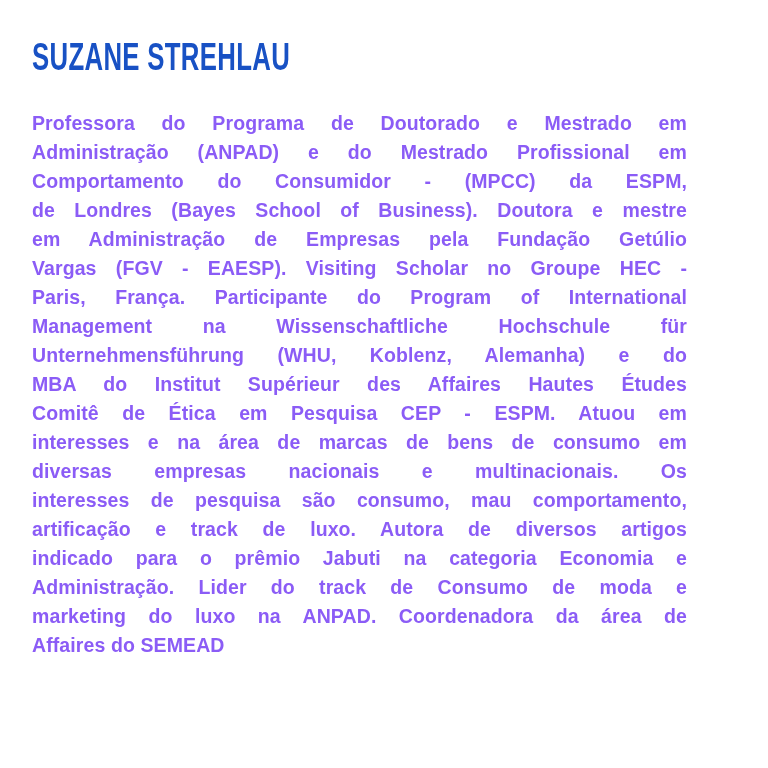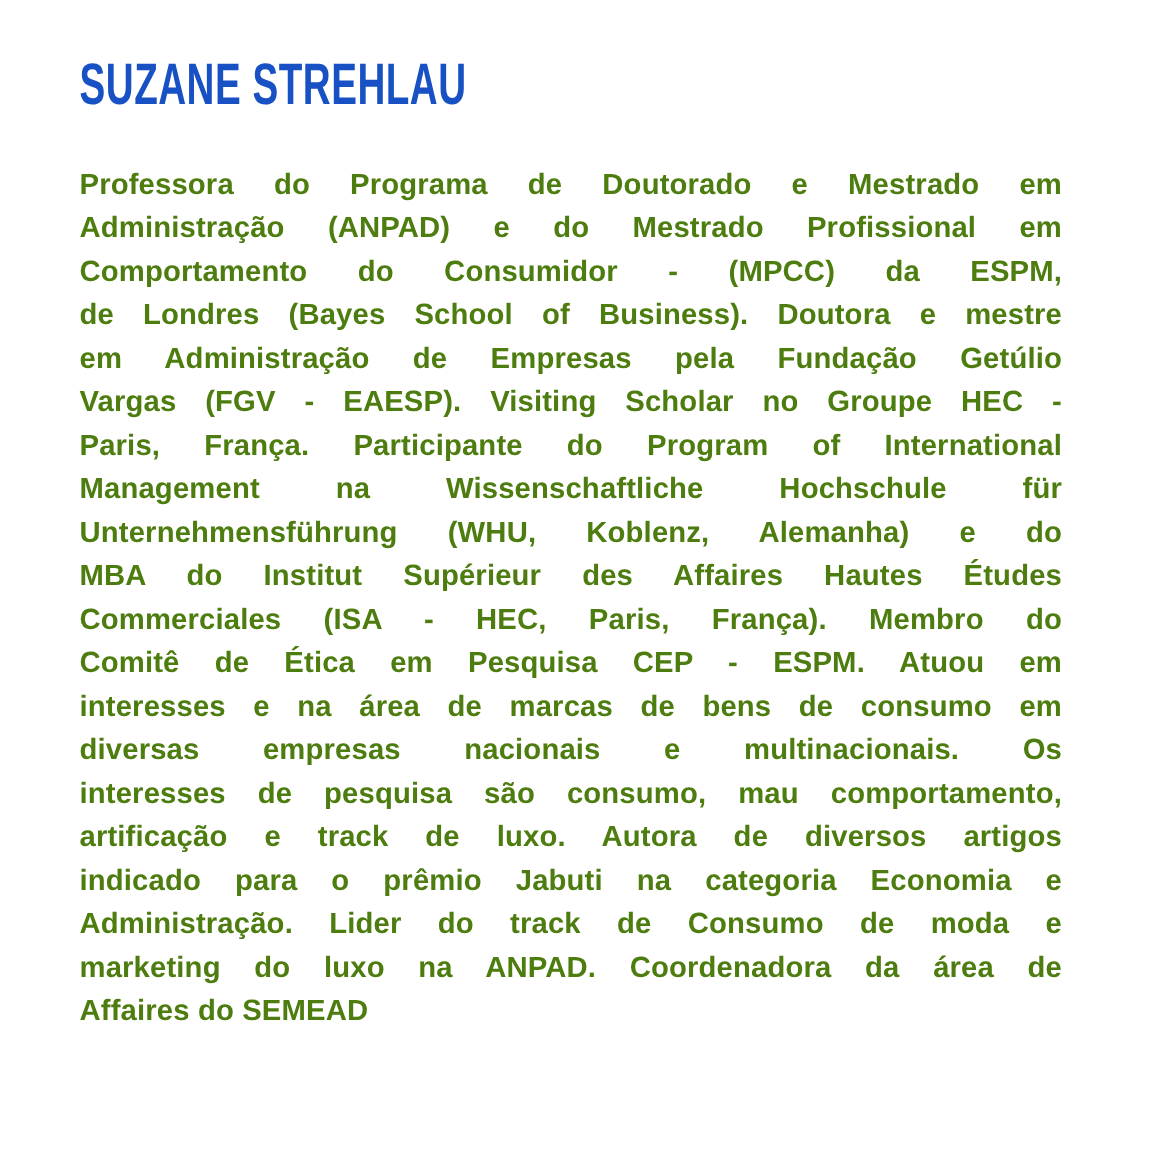--- a/index.html
+++ b/index.html
@@ -11,38 +11,38 @@
     width: 768px;
     height: 768px;
     overflow: hidden;
     font-family: "Liberation Sans", sans-serif;
     box-sizing: border-box;
   }
   .page {
     box-sizing: border-box;
     width: 608px;
     height: 768px;
-    padding: 42px 58px 0 53px;
+    padding: 42px 58px 0 32px;
     background: #ffffff;
   }
   .page-title {
     margin: 0 0 37px 0;
     font-size: 39px;
     line-height: 30px;
     font-weight: 800;
     letter-spacing: 0.5px;
     color: #1851c4;
     white-space: nowrap;
     transform: scaleX(0.66);
     transform-origin: 0 50%;
     font-family: "Liberation Sans", sans-serif;
   }
   .bio {
     width: 655px;
-    color: #4d7c0f;
+    color: #8b5cf6;
     font-size: 19.5px;
     font-weight: 700;
     line-height: 29px;
     letter-spacing: 0.1px;
     font-family: "Liberation Sans", sans-serif;
   }
   .bio-line {
     text-align: justify;
     text-align-last: justify;
     white-space: normal;
@@ -60,21 +60,20 @@
     <div class="bio-line">Professora do Programa de Doutorado e Mestrado em</div>
     <div class="bio-line">Administração (ANPAD) e do Mestrado Profissional em</div>
     <div class="bio-line">Comportamento do Consumidor - (MPCC) da ESPM,</div>
     <div class="bio-line">de Londres (Bayes School of Business). Doutora e mestre</div>
     <div class="bio-line">em Administração de Empresas pela Fundação Getúlio</div>
     <div class="bio-line">Vargas (FGV - EAESP). Visiting Scholar no Groupe HEC -</div>
     <div class="bio-line">Paris, França. Participante do Program of International</div>
     <div class="bio-line">Management na Wissenschaftliche Hochschule für</div>
     <div class="bio-line">Unternehmensführung (WHU, Koblenz, Alemanha) e do</div>
     <div class="bio-line">MBA do Institut Supérieur des Affaires Hautes Études</div>
-    <div class="bio-line">Commerciales (ISA - HEC, Paris, França). Membro do</div>
     <div class="bio-line">Comitê de Ética em Pesquisa CEP - ESPM. Atuou em</div>
     <div class="bio-line">interesses e na área de marcas de bens de consumo em</div>
     <div class="bio-line">diversas empresas nacionais e multinacionais. Os</div>
     <div class="bio-line">interesses de pesquisa são consumo, mau comportamento,</div>
     <div class="bio-line">artificação e track de luxo. Autora de diversos artigos</div>
     <div class="bio-line">indicado para o prêmio Jabuti na categoria Economia e</div>
     <div class="bio-line">Administração. Lider do track de Consumo de moda e</div>
     <div class="bio-line">marketing do luxo na ANPAD. Coordenadora da área de</div>
     <div class="bio-line">Affaires do SEMEAD</div>
   </div>

